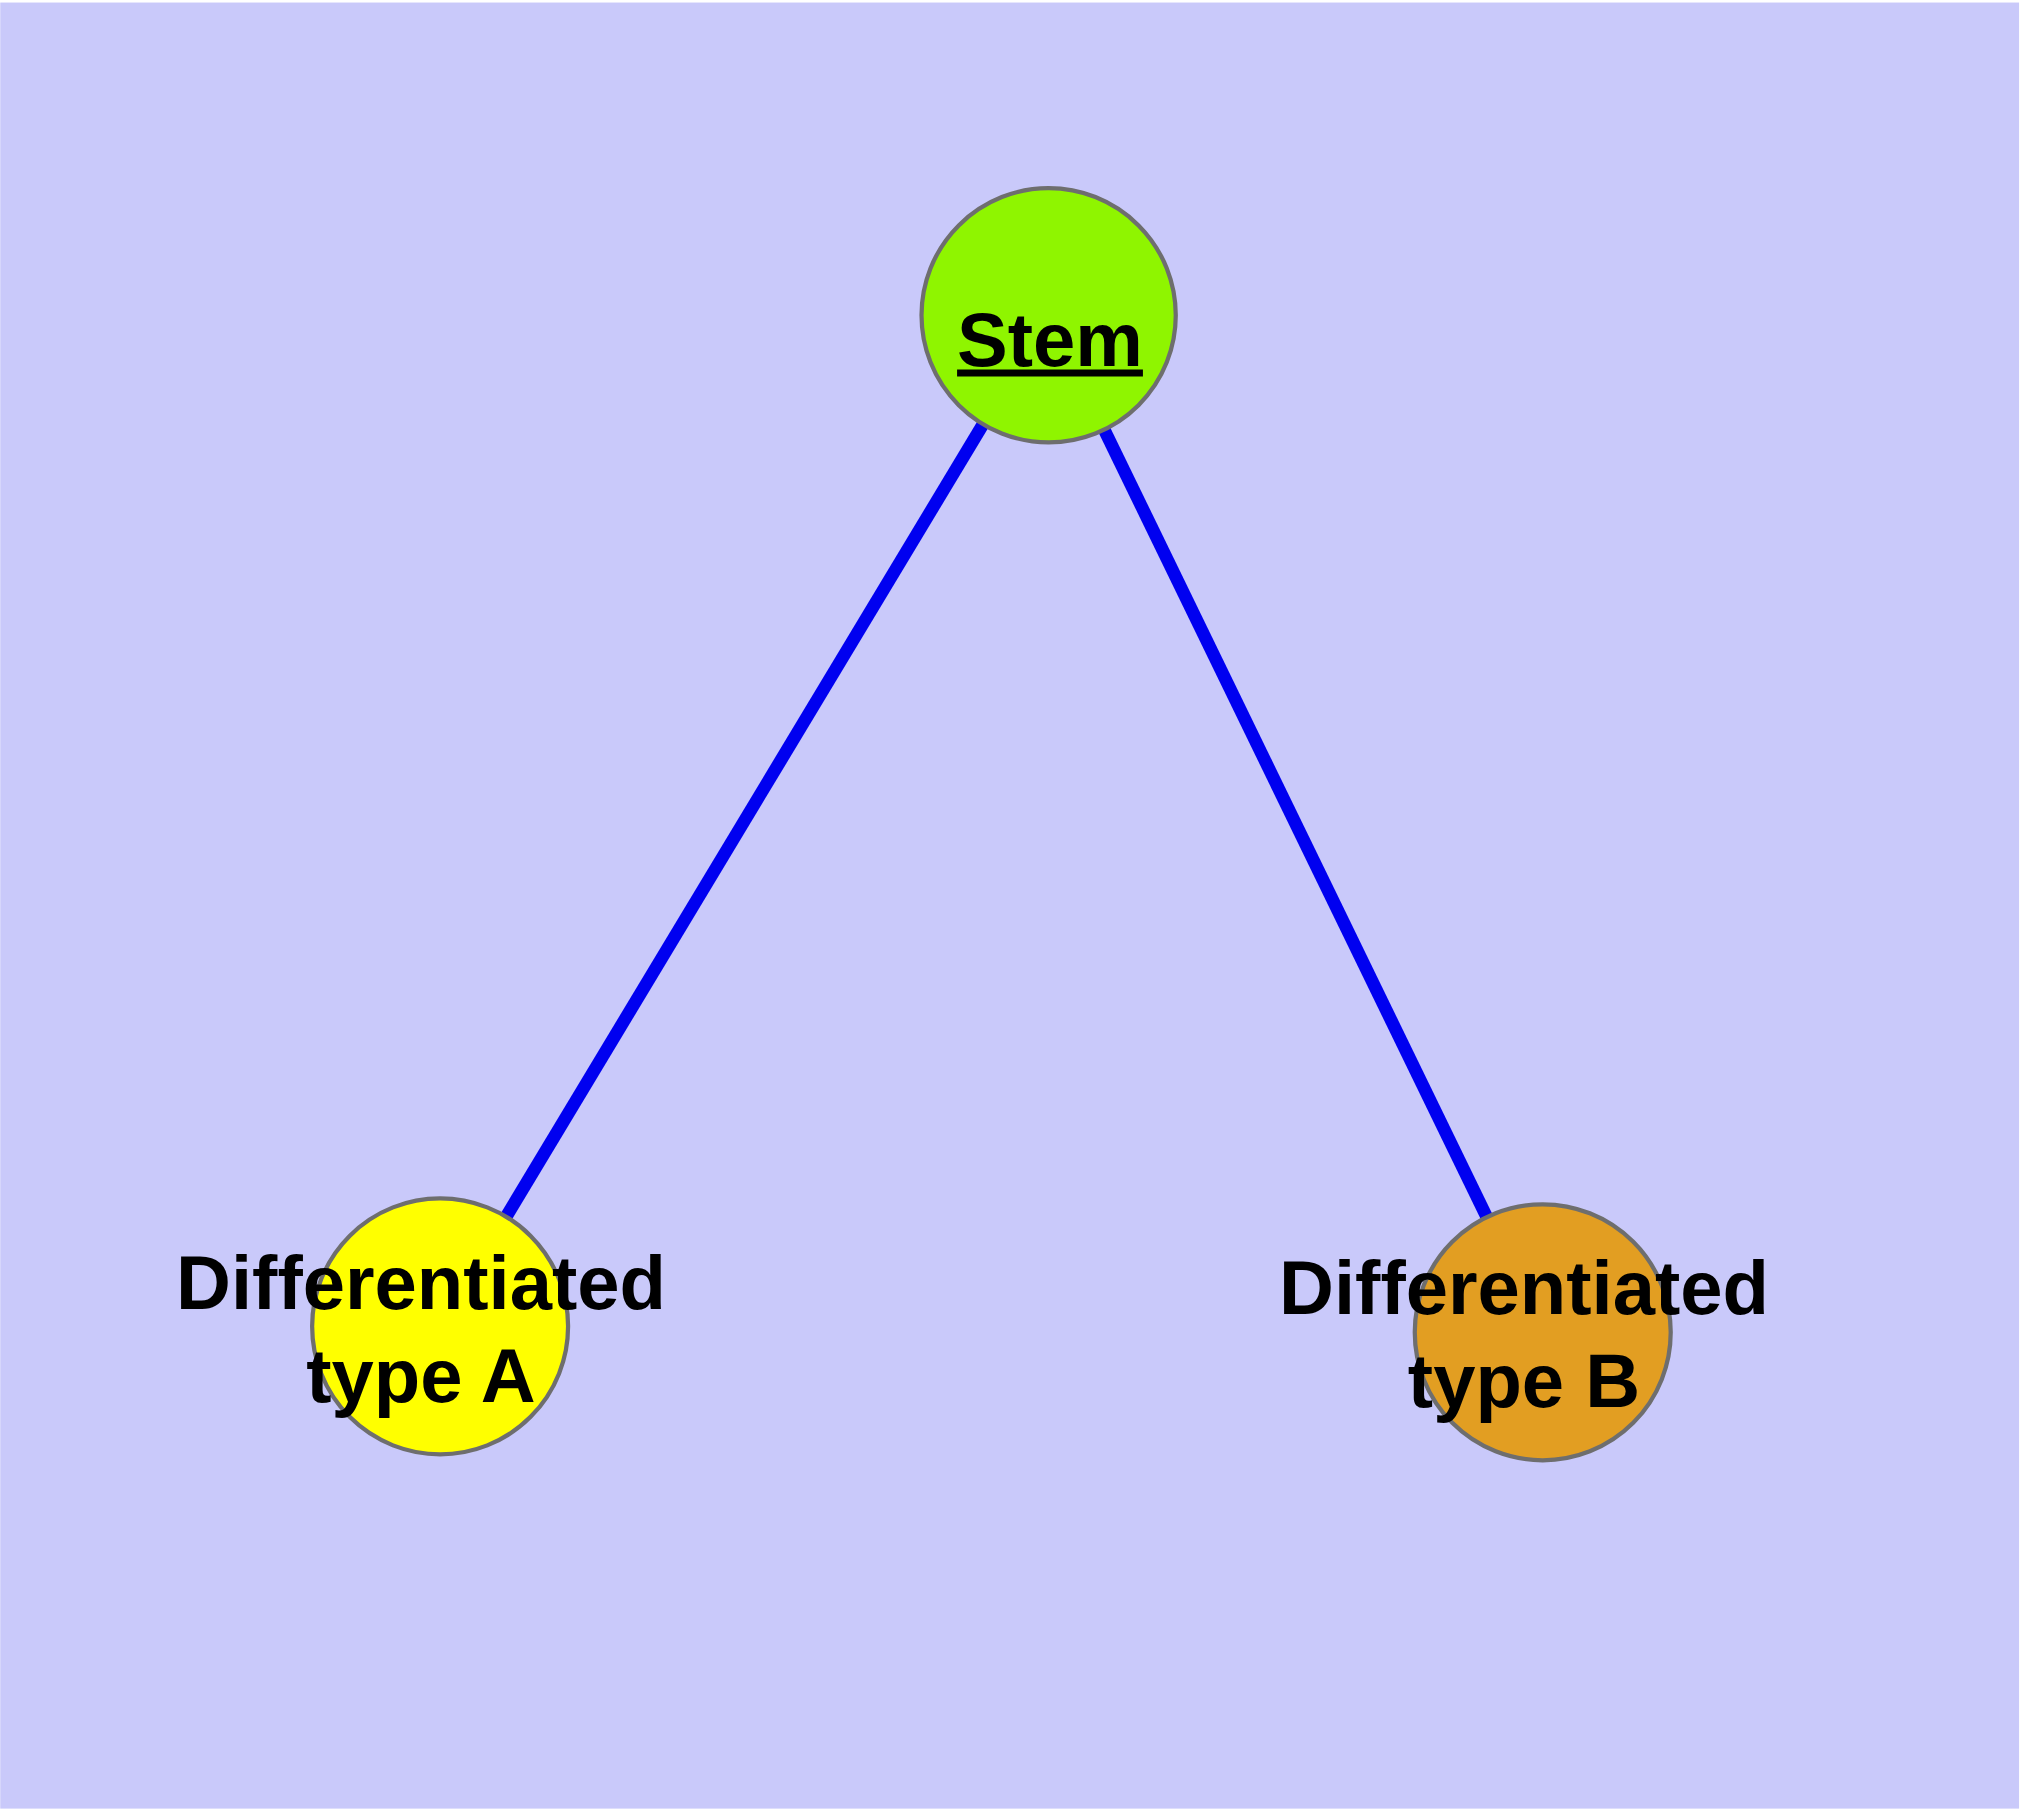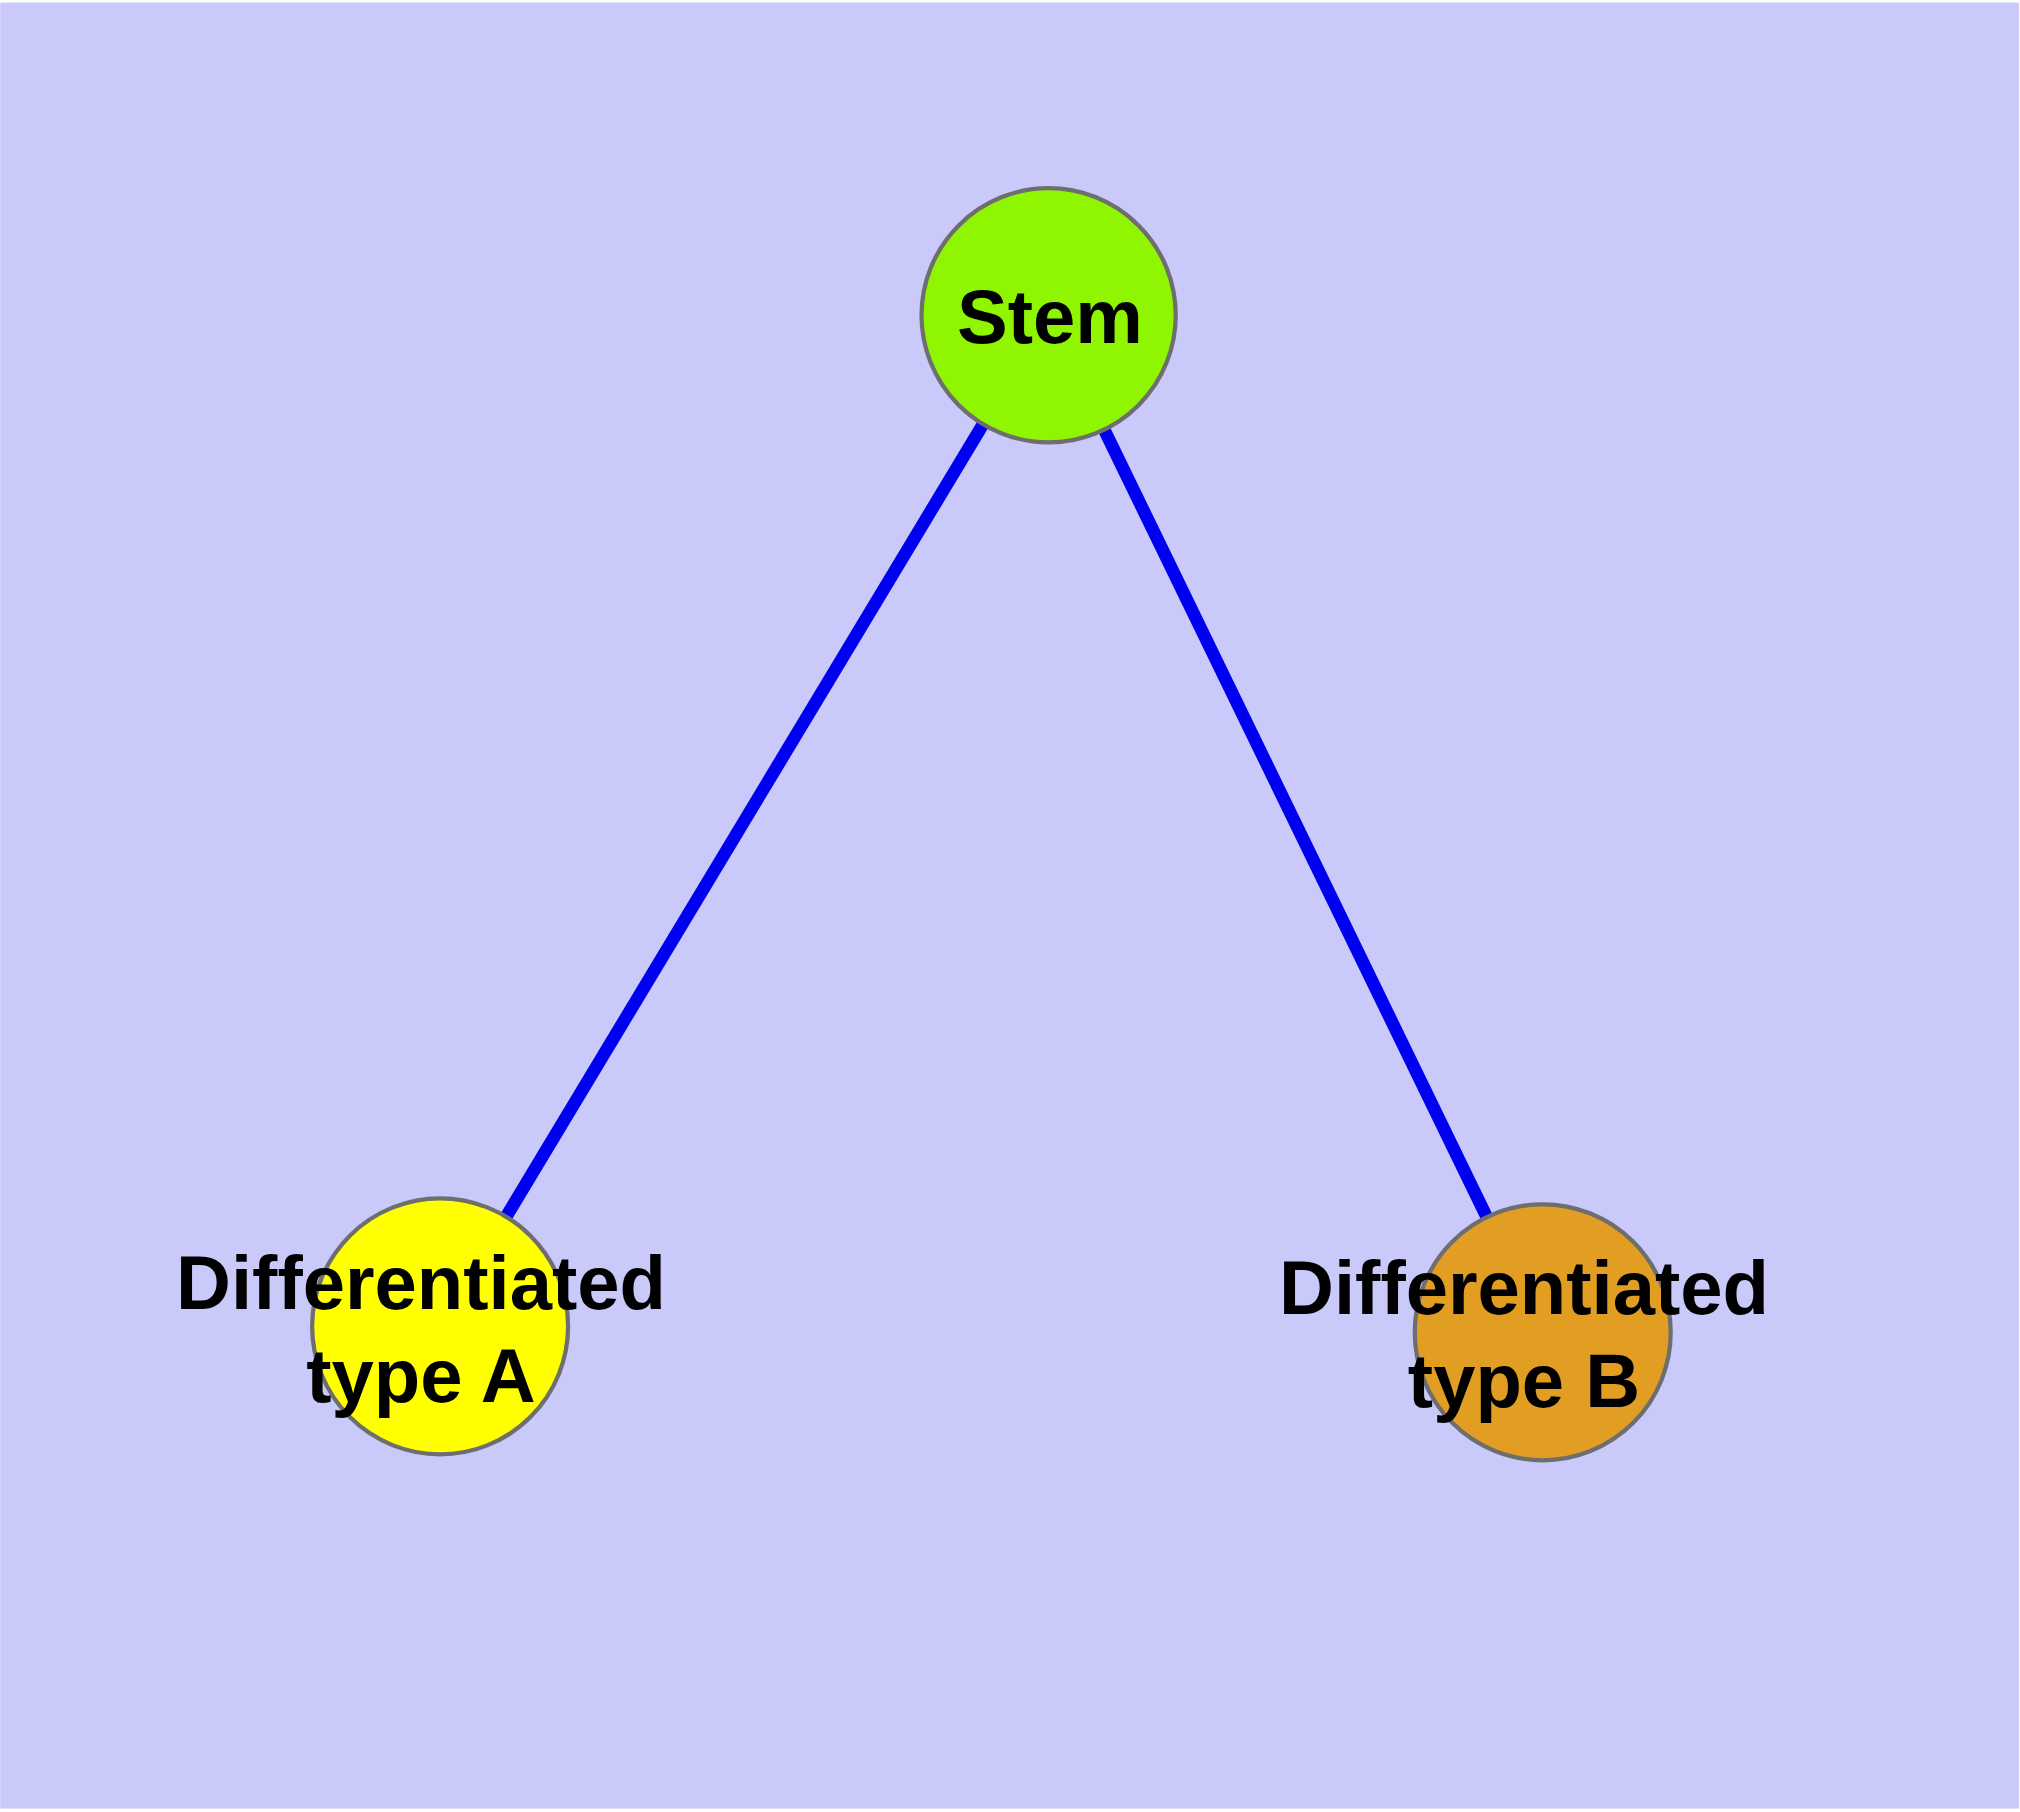--- a/index.html
+++ b/index.html
@@ -36,21 +36,21 @@
     transform: translate(-50%, -50%);
     text-align: center;
     white-space: pre-line;
     font-weight: 700;
     font-size: 76px;
     line-height: 93px;
     color: #000000;
     letter-spacing: 0;
     pointer-events: none;
   }
-  .label-stem   { left: 1050px; top: 316px;  }
+  .label-stem   { left: 1050px; top: 339px; text-decoration: underline;  }
   .label-type-a { left: 421px;  top: 1329px; }
   .label-type-b { left: 1524px; top: 1334px; }
 </style>
 </head>
 <body>
 
 <div class="stage">
 
   <svg class="graph-svg" viewBox="0 0 2384 2138">
 

